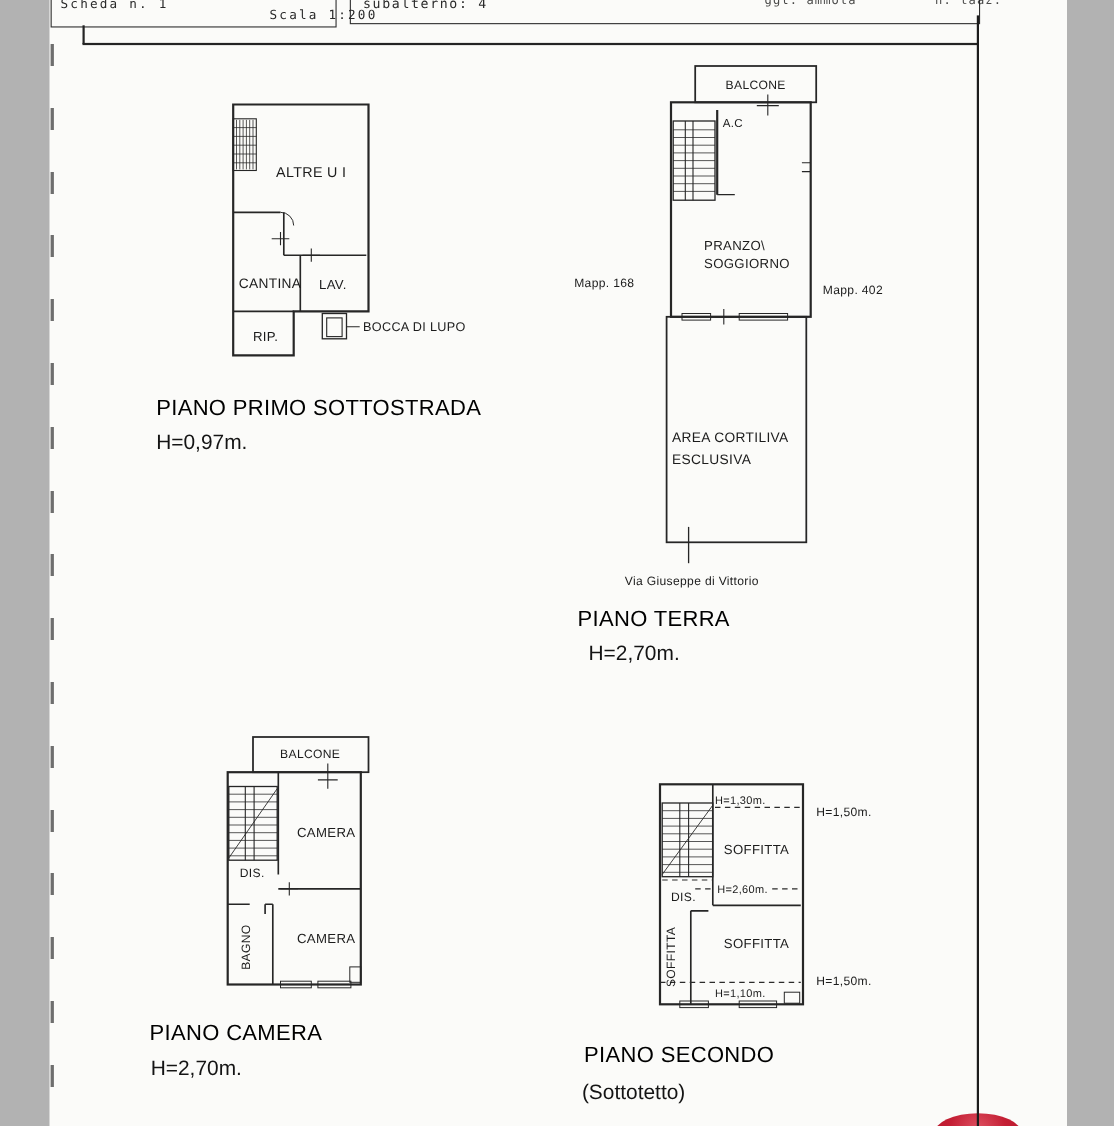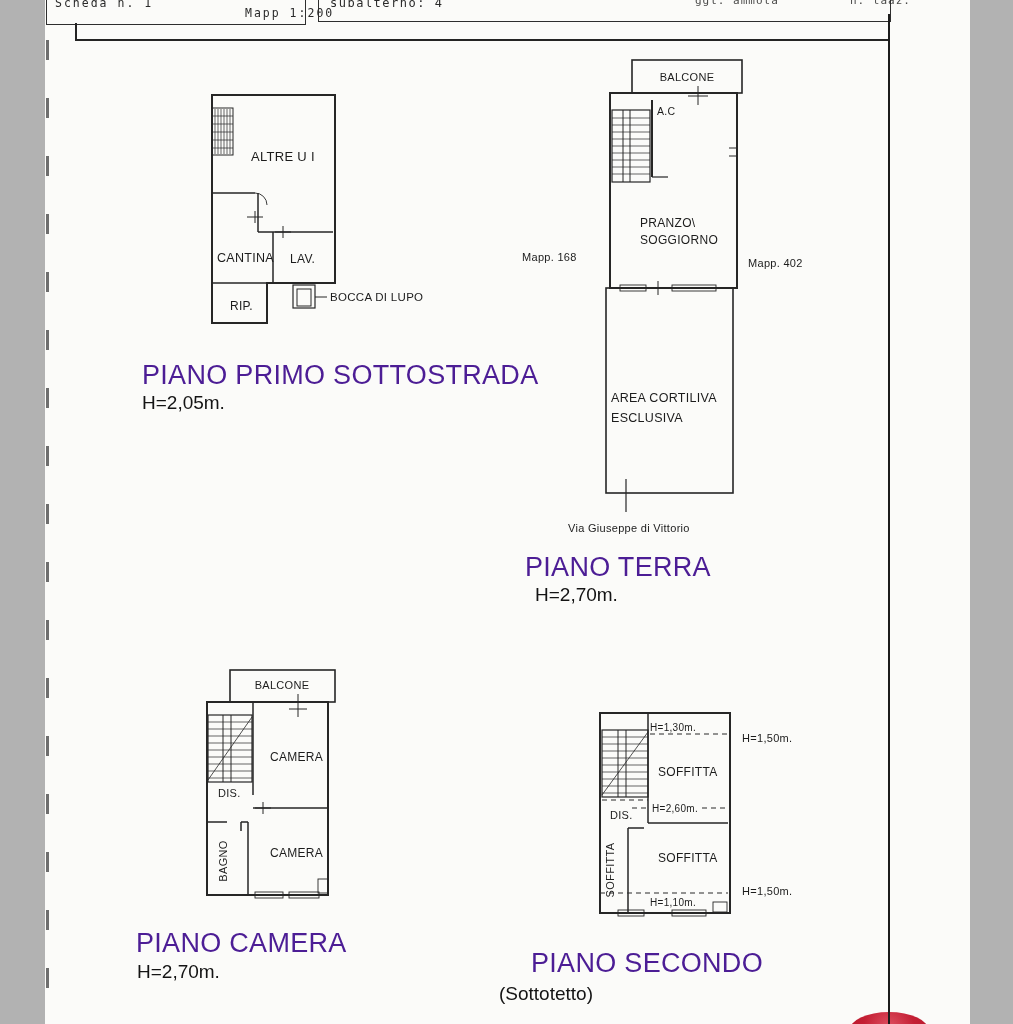--- a/index.html
+++ b/index.html
@@ -11,21 +11,21 @@
   .abs{position:absolute}
   .paper{left:45px;top:0;width:925px;height:1024px;background:#fbfbf9;}
   .perf{
     left:46px;top:40px;width:3px;height:980px;
     background:repeating-linear-gradient(180deg,#6e6e6e 0 20px,transparent 20px 58px);
   }
   .t{color:#1a1a1a;white-space:nowrap}
   .mono{font-family:"DejaVu Sans Mono",monospace;color:#2a2a2a}
   .hdr-box{border:1.6px solid #2e2e2e;background:transparent}
   .frag{filter:blur(0.6px);opacity:.85}
-  .title{font-size:27px;letter-spacing:.3px;color:#4c1d95}
+  .title{font-size:20px;letter-spacing:.3px;color:#000000}
   .sub{font-size:19px;color:#141414}
   .line{background:#242424}
   .stamp{
     left:849px;top:1012px;width:80px;height:38px;border-radius:50%;
     background:radial-gradient(circle at 50% 40%, #de5162 0%, #c41f34 55%, #b8182c 100%);
   }
   svg .wall{stroke:#262626;fill:none}
   svg .w2{stroke-width:2}
   svg .w15{stroke-width:1.5}
   svg .w12{stroke-width:1.2}
@@ -35,21 +35,21 @@
 </style>
 </head>
 <body>
 
 <div class="abs paper"></div>
 <div class="abs perf"></div>
 
 <div class="abs hdr-box" style="left:46px;top:-12px;width:258px;height:35px"></div>
 <div class="abs hdr-box" style="left:318px;top:-14px;width:571px;height:34px"></div>
 <div class="abs t mono" style="left:55px;top:-4px;font-size:11.5px;letter-spacing:2px">Scheda n. 1</div>
-<div class="abs t mono" style="left:245px;top:6px;font-size:11.5px;letter-spacing:2px">Mapp 1:200</div>
+<div class="abs t mono" style="left:245px;top:6px;font-size:11.5px;letter-spacing:2px">Scala 1:200</div>
 <div class="abs t mono" style="left:330px;top:-4px;font-size:12px;letter-spacing:1.5px">subalterno: 4</div>
 <div class="abs t mono frag" style="left:695px;top:-6px;font-size:11px;letter-spacing:1px">ggl. ammota</div>
 <div class="abs t mono frag" style="left:850px;top:-6px;font-size:11px;letter-spacing:1px">n. taaz.</div>
 
 <div class="abs line" style="left:75px;top:39px;width:814px;height:2px"></div>
 <div class="abs line" style="left:75px;top:23px;width:2px;height:17px"></div>
 
 <svg class="abs" style="left:205px;top:90px" width="230" height="245" viewBox="0 0 230 245">
   <g class="wall w2">
     <polygon points="7,5 130,5 130,193 62,193 62,233 7,233"></polygon>
@@ -87,21 +87,21 @@
     <rect x="92" y="199" width="14" height="17" class="w1"></rect>
     <line x1="110" y1="207" x2="122" y2="207" class="w1"></line>
   </g>
   <text x="46" y="71" font-size="13">ALTRE U I</text>
   <text x="12" y="172" font-size="12.5">CANTINA</text>
   <text x="85" y="173" font-size="12">LAV.</text>
   <text x="25" y="220" font-size="12">RIP.</text>
   <text x="125" y="211" font-size="11.5">BOCCA DI LUPO</text>
 </svg>
 <div class="abs t title" style="left:142px;top:360px">PIANO PRIMO SOTTOSTRADA</div>
-<div class="abs t sub" style="left:142px;top:392px">H=2,05m.</div>
+<div class="abs t sub" style="left:142px;top:392px">H=0,97m.</div>
 
 <svg class="abs" style="left:520px;top:55px" width="292" height="485" viewBox="0 0 292 485">
   <rect x="112" y="5" width="110" height="33" class="wall" stroke-width="1.6"></rect>
   <rect x="90" y="38" width="127" height="195" class="wall w2"></rect>
   <rect x="86" y="233" width="127" height="205" class="wall" stroke-width="1.6"></rect>
   <g class="wall" stroke-width="0.7">
     <rect x="92" y="55" width="38" height="72" class="w12"></rect>
     <line x1="92" y1="63" x2="130" y2="63"></line>
       <line x1="92" y1="70" x2="130" y2="70"></line>
     <line x1="92" y1="77" x2="130" y2="77"></line>
@@ -229,16 +229,16 @@
   <text x="162" y="37" font-size="11">H=1,50m.</text>
   <text x="78" y="71" font-size="12">SOFFITTA</text>
   <text x="30" y="114" font-size="11">DIS.</text>
   <text x="72" y="107" font-size="10">H=2,60m.</text>
   <text x="34" y="165" font-size="11" text-anchor="middle" transform="rotate(-90 34 165)">SOFFITTA</text>
   <text x="78" y="157" font-size="12">SOFFITTA</text>
   <text x="70" y="201" font-size="10">H=1,10m.</text>
   <text x="162" y="190" font-size="11">H=1,50m.</text>
 </svg>
 <div class="abs t title" style="left:531px;top:948px">PIANO SECONDO</div>
-<div class="abs t sub" style="left:499px;top:983px">(Sottotetto)</div>
+<div class="abs t sub" style="left:529px;top:983px">(Sottotetto)</div>
 
 <div class="abs stamp"></div>
 <div class="abs" style="left:888px;top:14px;width:2px;height:1010px;background:#1c1c1c"></div>
 
 </body></html>

